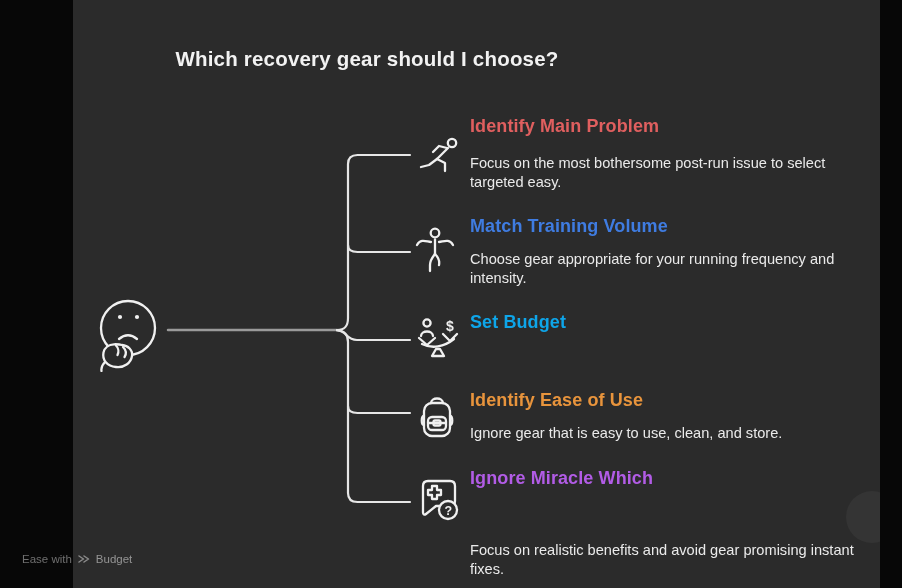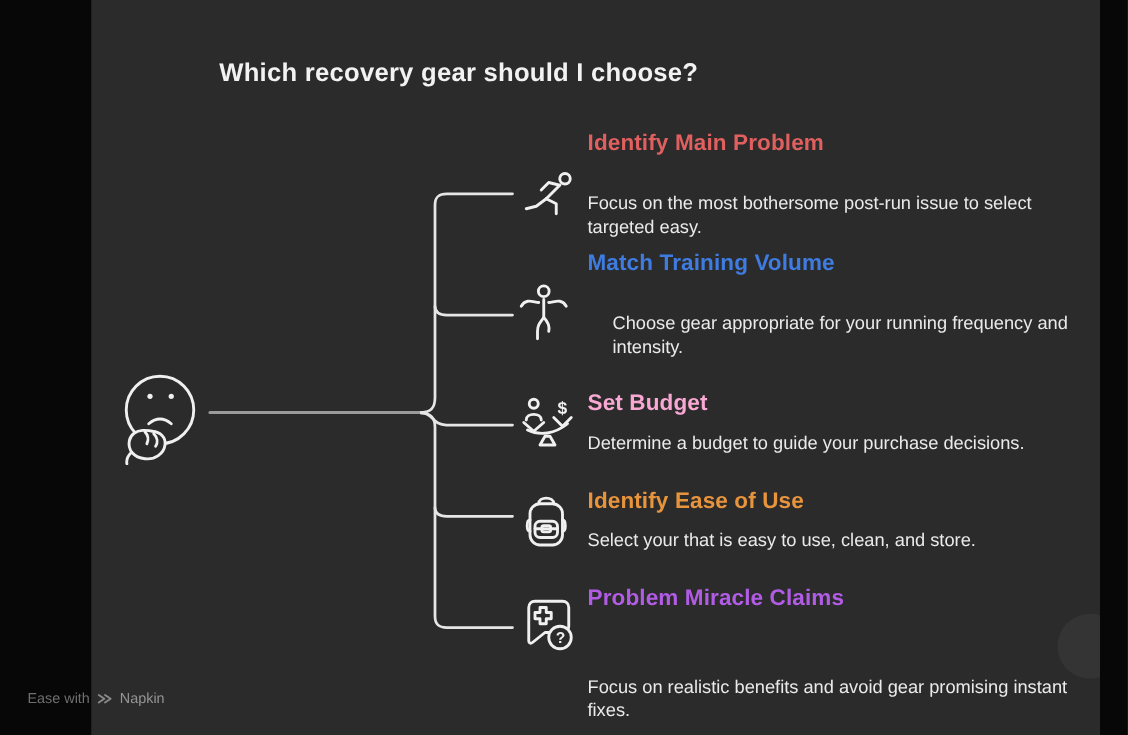--- a/index.html
+++ b/index.html
@@ -33,22 +33,22 @@
   .branch-label {
     position:absolute; left:470px;
     font-size:18px; font-weight:700; letter-spacing:.1px;
     z-index:3; white-space:nowrap;
   }
   .branch-desc {
     position:absolute; left:470px; width:404px;
     font-size:14.6px; line-height:18.6px; color:#eaeaea;
     z-index:3;
   }
-  .t1 { top:104px; } .d1 { top:154px; }
-  .t2 { top:200px; } .d2 { top:250px;margin-left:20px; }
+  .t1 { top:116px; } .d1 { top:154px; }
+  .t2 { top:216px; } .d2 { top:250px; }
   .t3 { top:312px; } .d3 { top:346px; }
   .t4 { top:390px; } .d4 { top:424px; }
   .t5 { top:468px; } .d5 { top:502px;margin-top:39px; }
 
   .glow-circle {
     position:absolute; left:846px; top:491px; width:52px; height:52px;
     border-radius:50%; background:rgba(255,255,255,0.045); z-index:4;
   }
 
   .watermark {
@@ -110,53 +110,52 @@
 
   <svg class="node-icon" style="left:416px; top:314px;" width="44" height="46" viewBox="0 0 44 46">
     <circle class="icon-stroke" cx="11" cy="9" r="3.6"></circle>
     <path class="icon-stroke" d="M5,22 C5,16 17,16 17,22"></path>
     <path class="icon-stroke" d="M3,24 L11,31 L19,24"></path>
     <path class="icon-stroke" d="M6,30 C16,35 28,33 38,25"></path>
     <path class="icon-stroke" d="M27,20 L34,27 L41,20"></path>
     <path class="icon-stroke" d="M16,42 L20,35 L24,35 L28,42 Z"></path>
     <text class="icon-glyph" x="30" y="17" font-size="14">$</text>
   </svg>
-  <h2 class="branch-label t3" style="color: #f9a8d4;">Set Budget</h2>
-  <p class="branch-desc d3">Determine a budget to guide your purchase decisions.</p>
+  <h2 class="branch-label t3" style="color: #0ea5e9;">Set Budget</h2>
 
   <svg class="node-icon" style="left:417px; top:394px;" width="40" height="45" viewBox="0 0 40 45">
     <path class="icon-stroke" d="M14,9 C14,3 26,3 26,9"></path>
     <rect class="icon-stroke" x="7" y="9" width="26" height="33" rx="8"></rect>
     <path class="icon-stroke" d="M7,22 C4,22 4,31 7,31"></path>
     <path class="icon-stroke" d="M33,22 C36,22 36,31 33,31"></path>
     <rect class="icon-stroke" x="11" y="23" width="18" height="13" rx="4"></rect>
     <path class="icon-stroke" d="M11,29 H29"></path>
     <rect class="icon-stroke" x="16.5" y="26.5" width="7" height="5" rx="1.5"></rect>
   </svg>
   <h2 class="branch-label t4" style="color: rgb(232, 148, 60);">Identify Ease of Use</h2>
-  <p class="branch-desc d4">Select your that is easy to use, clean, and store.</p>
+  <p class="branch-desc d4">Ignore gear that is easy to use, clean, and store.</p>
 
   <svg class="node-icon" style="left:417px; top:478px;" width="44" height="46" viewBox="0 0 44 46">
     <path class="icon-stroke" d="M11,3 H33 C36,3 38,5 38,8 V23 C38,26 36,28 33,28 H19 L9,36 C7.5,37.2 6,36.5 6,34.5 V8 C6,5 8,3 11,3 Z"></path>
     <path class="icon-stroke" stroke-width="2" d="M15,8 H20 V12 H24 V17 H20 V21 H15 V17 H11 V12 H15 Z"></path>
     <circle class="icon-stroke bg-fill" style="fill:#2b2b2b" cx="31" cy="32" r="9"></circle>
     <text class="icon-glyph" x="27.5" y="36.5" font-size="12.5">?</text>
   </svg>
-  <h2 class="branch-label t5" style="color: rgb(178, 92, 230);">Problem Miracle Claims</h2>
+  <h2 class="branch-label t5" style="color: rgb(178, 92, 230);">Ignore Miracle Which</h2>
   <p class="branch-desc d5">Focus on realistic benefits and avoid gear promising instant fixes.</p>
 
   <div class="glow-circle"></div>
 
   <div class="edge-strip edge-left"></div>
   <div class="edge-strip edge-right"></div>
 
   <div class="watermark">
     <span>Ease with</span>
     <svg width="14" height="14" viewBox="0 0 14 14">
       <g stroke="#8a8a8a" stroke-width="1.5" fill="none" stroke-linecap="round" stroke-linejoin="round">
         <path d="M2,4 L6.5,7 L2,10"></path>
         <path d="M7,4 L11.5,7 L7,10"></path>
       </g>
     </svg>
-    <span class="brand">Napkin</span>
+    <span class="brand">Budget</span>
   </div>
 
 </div>
 
 </body></html>

